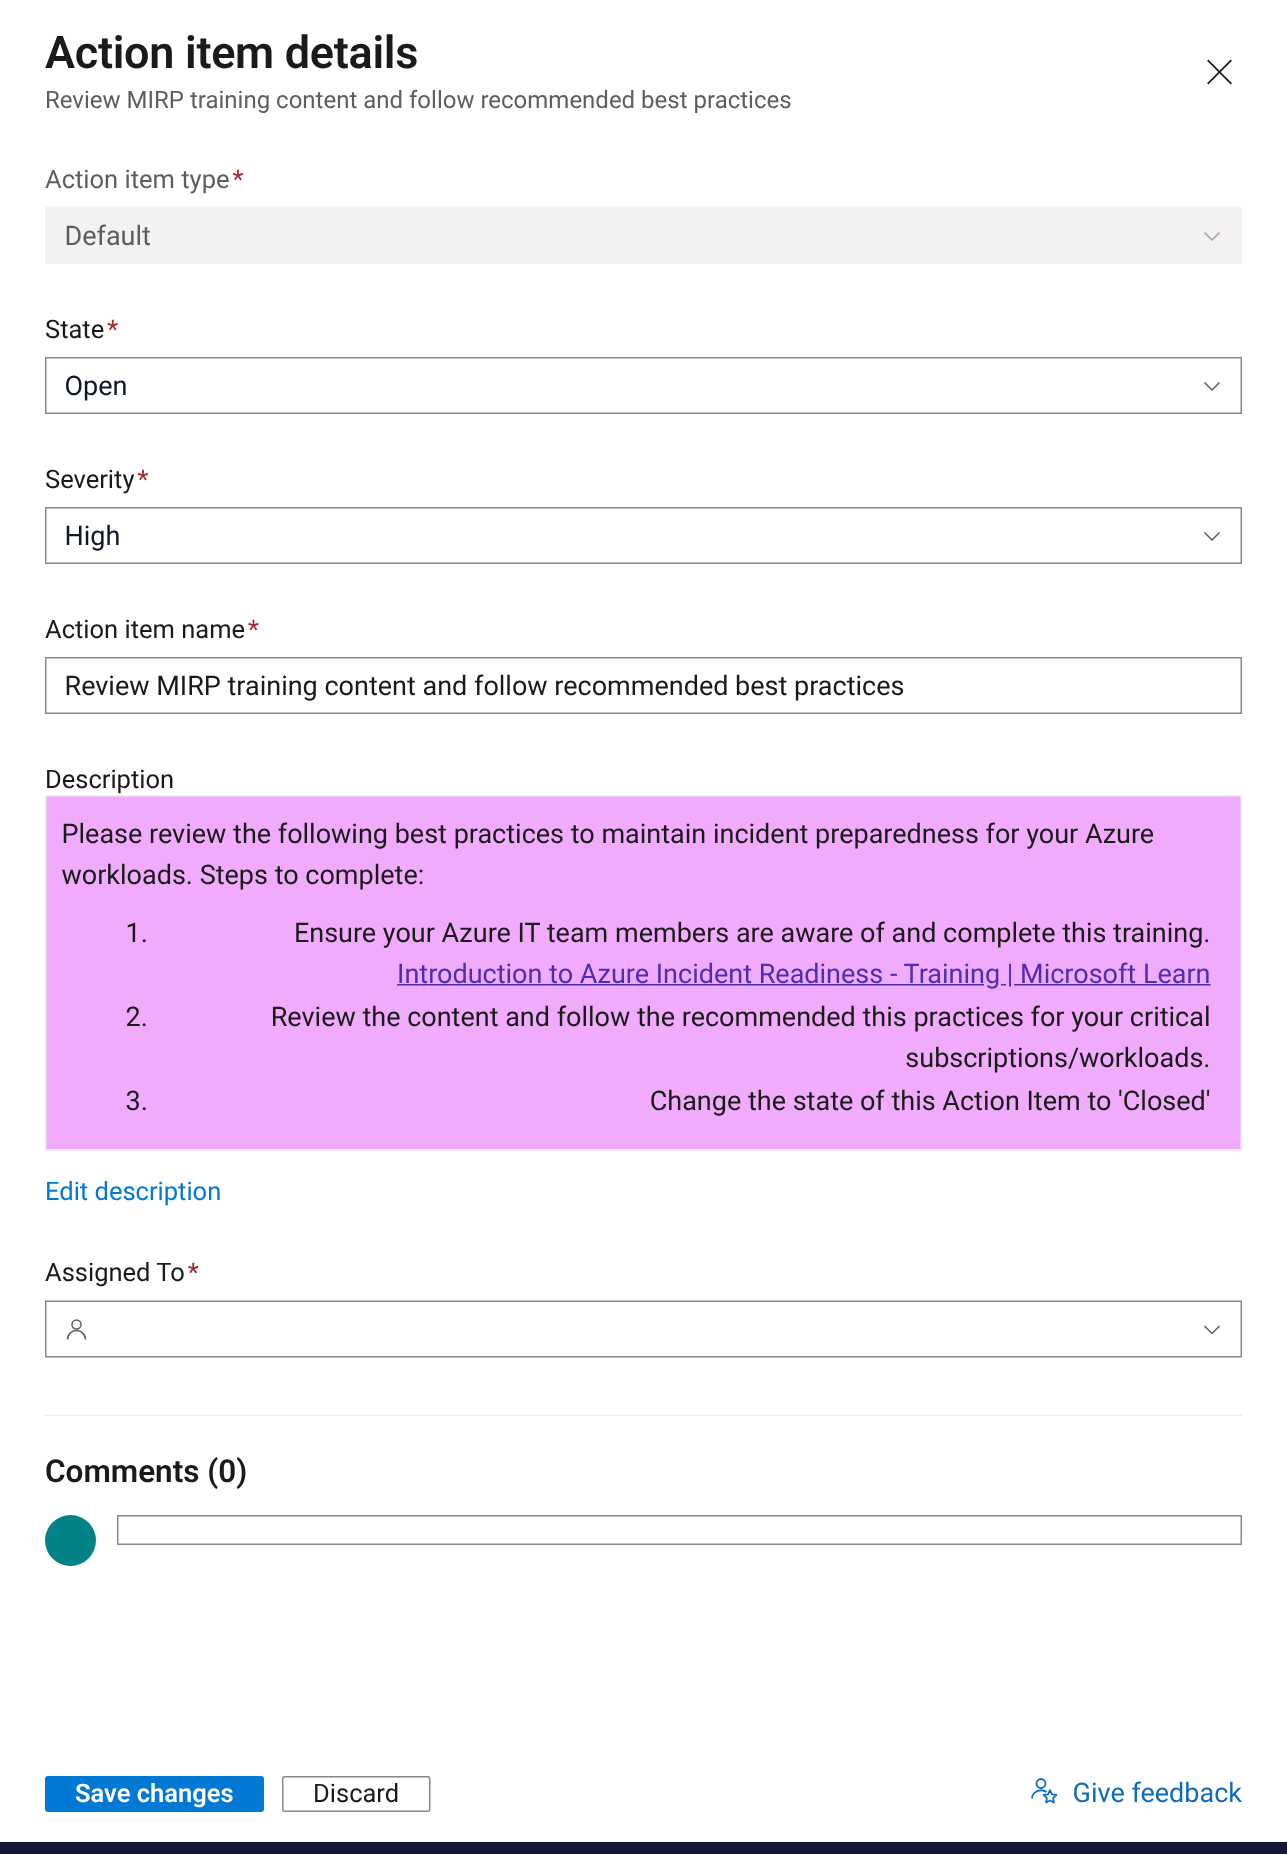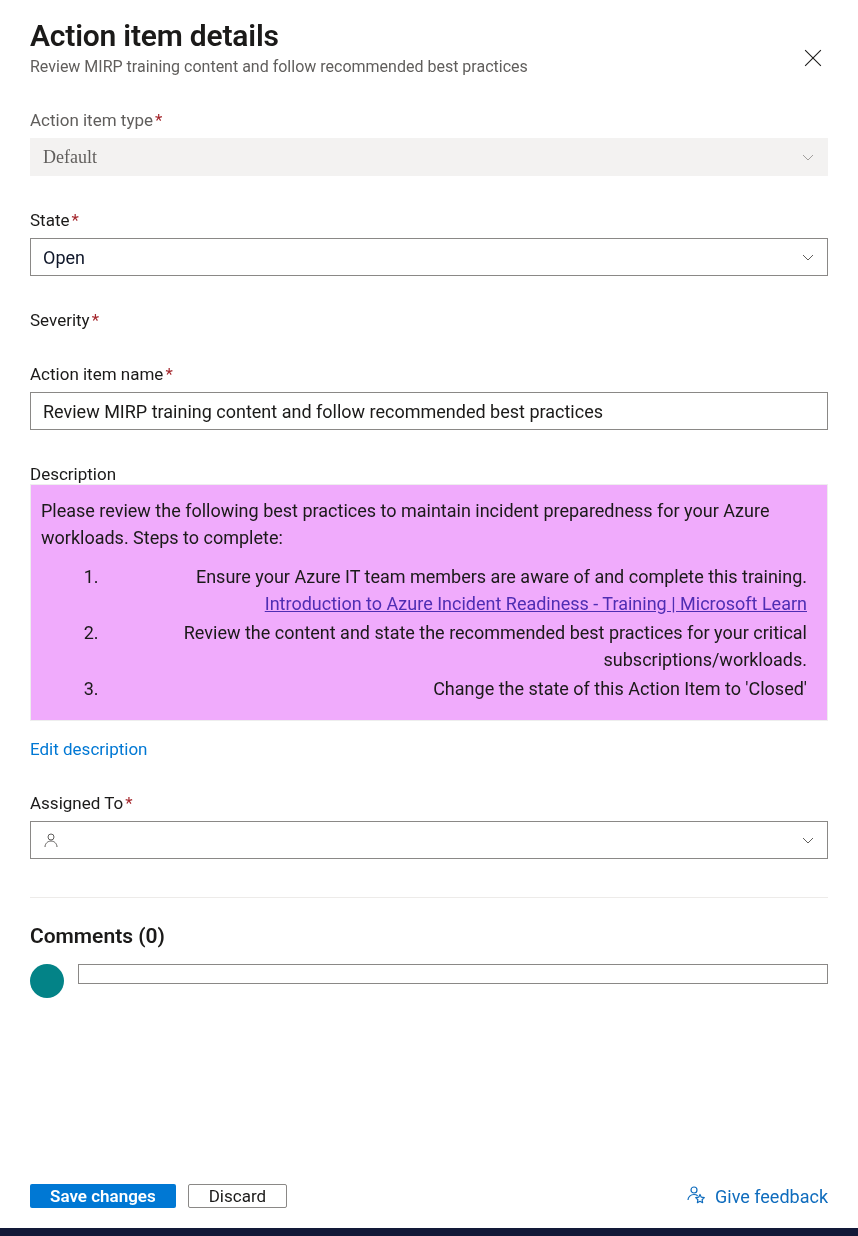--- a/index.html
+++ b/index.html
@@ -6,30 +6,30 @@
   body {
     font-family: "Segoe UI", -apple-system, BlinkMacSystemFont, Roboto, "Helvetica Neue", sans-serif;
     background: #fff;
     color: #1b1a19;
     width: 858px;
     height: 1236px;
     position: relative;
     overflow: hidden;
   }
   .panel { padding: 18px 30px 0 30px; }
-  .header-row { display: flex; align-items: flex-end; justify-content: space-between; }
+  .header-row { display: flex; align-items: center; justify-content: space-between; }
   h1 { font-size: 30px; font-weight: 600; color: #1b1a19; letter-spacing: -0.2px; }
   .subtitle { font-size: 16px; color: #605e5c; margin-top: 4px; }
   .close-btn { background: none; border: none; cursor: pointer; padding: 6px; margin-top: 4px; color:#1b1a19; }
   .section { margin-top: 34px; }
   .field-label { font-size: 17px; color: #1b1a19; }
   .field-label.muted { color: #605e5c; }
   .req { color: #a4262c; margin-left: 2px; }
   .select, .input, .assigned { width: 100%; height: 38px; border: 1px solid #8a8886; padding: 0 12px; font-size: 18px; color:#0f172a; background:#fff; display:flex; align-items:center; justify-content:space-between; cursor:pointer; margin-top:8px; border-radius:0; }
-  .select.disabled { background: #f3f2f1; border-color: #f3f2f1; color:#605e5c; cursor:default;font-family:Liberation Serif, serif; }
+  .select.disabled { background: #f3f2f1; border-color: #f3f2f1; color:#605e5c; cursor:default; }
   .chevron { color:#605e5c; display:flex; }
   .text-input { width:100%; height:38px; border:1px solid #8a8886; padding:0 12px; font-size:18px; color:#1b1a19; background:#fff; margin-top:8px; font-family:inherit; }
   .desc-box { border:1px solid #eee; background:#f0abfc; padding:12px 20px 16px 10px; margin-top:0; font-size:18px; line-height:1.5; }
   .desc-box ol { margin: 12px 0 0 50px; padding-left: 12px; text-align: right; }
   .desc-box li { margin-bottom: 2px; }
   .desc-box a { color:#4f2db3; text-decoration: underline; }
   .edit-link { color:#0078d4; font-size:17px; text-decoration:none; display:inline-block; margin-top:18px; cursor:pointer; }
   .assigned { gap:10px; }
   .person-icon { color:#605e5c; display:flex; }
   .divider { border:none; border-top:1px solid #edebe9; margin: 38px 0 26px; }
@@ -91,38 +91,46 @@
             <polyline points="2,5 7,10 12,5"></polyline>
           </svg>
       </span>
     </div>
   </div>
 
   <div class="section">
     <div class="field-label">
       <span>Severity</span><span class="req">*</span>
     </div>
+    <div class="select">
+      <span>High</span>
+      <span class="chevron">
+        <svg width="14" height="14" viewBox="0 0 14 14" fill="none" stroke="#605e5c" stroke-width="1">
+            <polyline points="2,5 7,10 12,5"></polyline>
+          </svg>
+      </span>
+    </div>
   </div>
 
   <div class="section">
     <div class="field-label">
       <span>Action item name</span><span class="req">*</span>
     </div>
     <input class="text-input" type="text" value="Review MIRP training content and follow recommended best practices" style="">
   </div>
 
   <div class="section">
     <div class="field-label">Description</div>
     <div class="desc-box">
       <div>Please review the following best practices to maintain incident preparedness for your Azure workloads. Steps to complete:</div>
       <ol>
         <li>
           <span>Ensure your Azure IT team members are aware of and complete this training. </span><a href="#">Introduction to Azure Incident Readiness - Training | Microsoft Learn</a>
         </li>
-        <li>Review the content and state the recommended best practices for your critical subscriptions/workloads.</li>
+        <li>Review the content and follow the recommended this practices for your critical subscriptions/workloads.</li>
         <li>Change the state of this Action Item to 'Closed'</li>
       </ol>
     </div>
     <a class="edit-link">Edit description</a>
   </div>
 
   <div class="section">
     <div class="field-label">
       <span>Assigned To</span><span class="req">*</span>
     </div>

